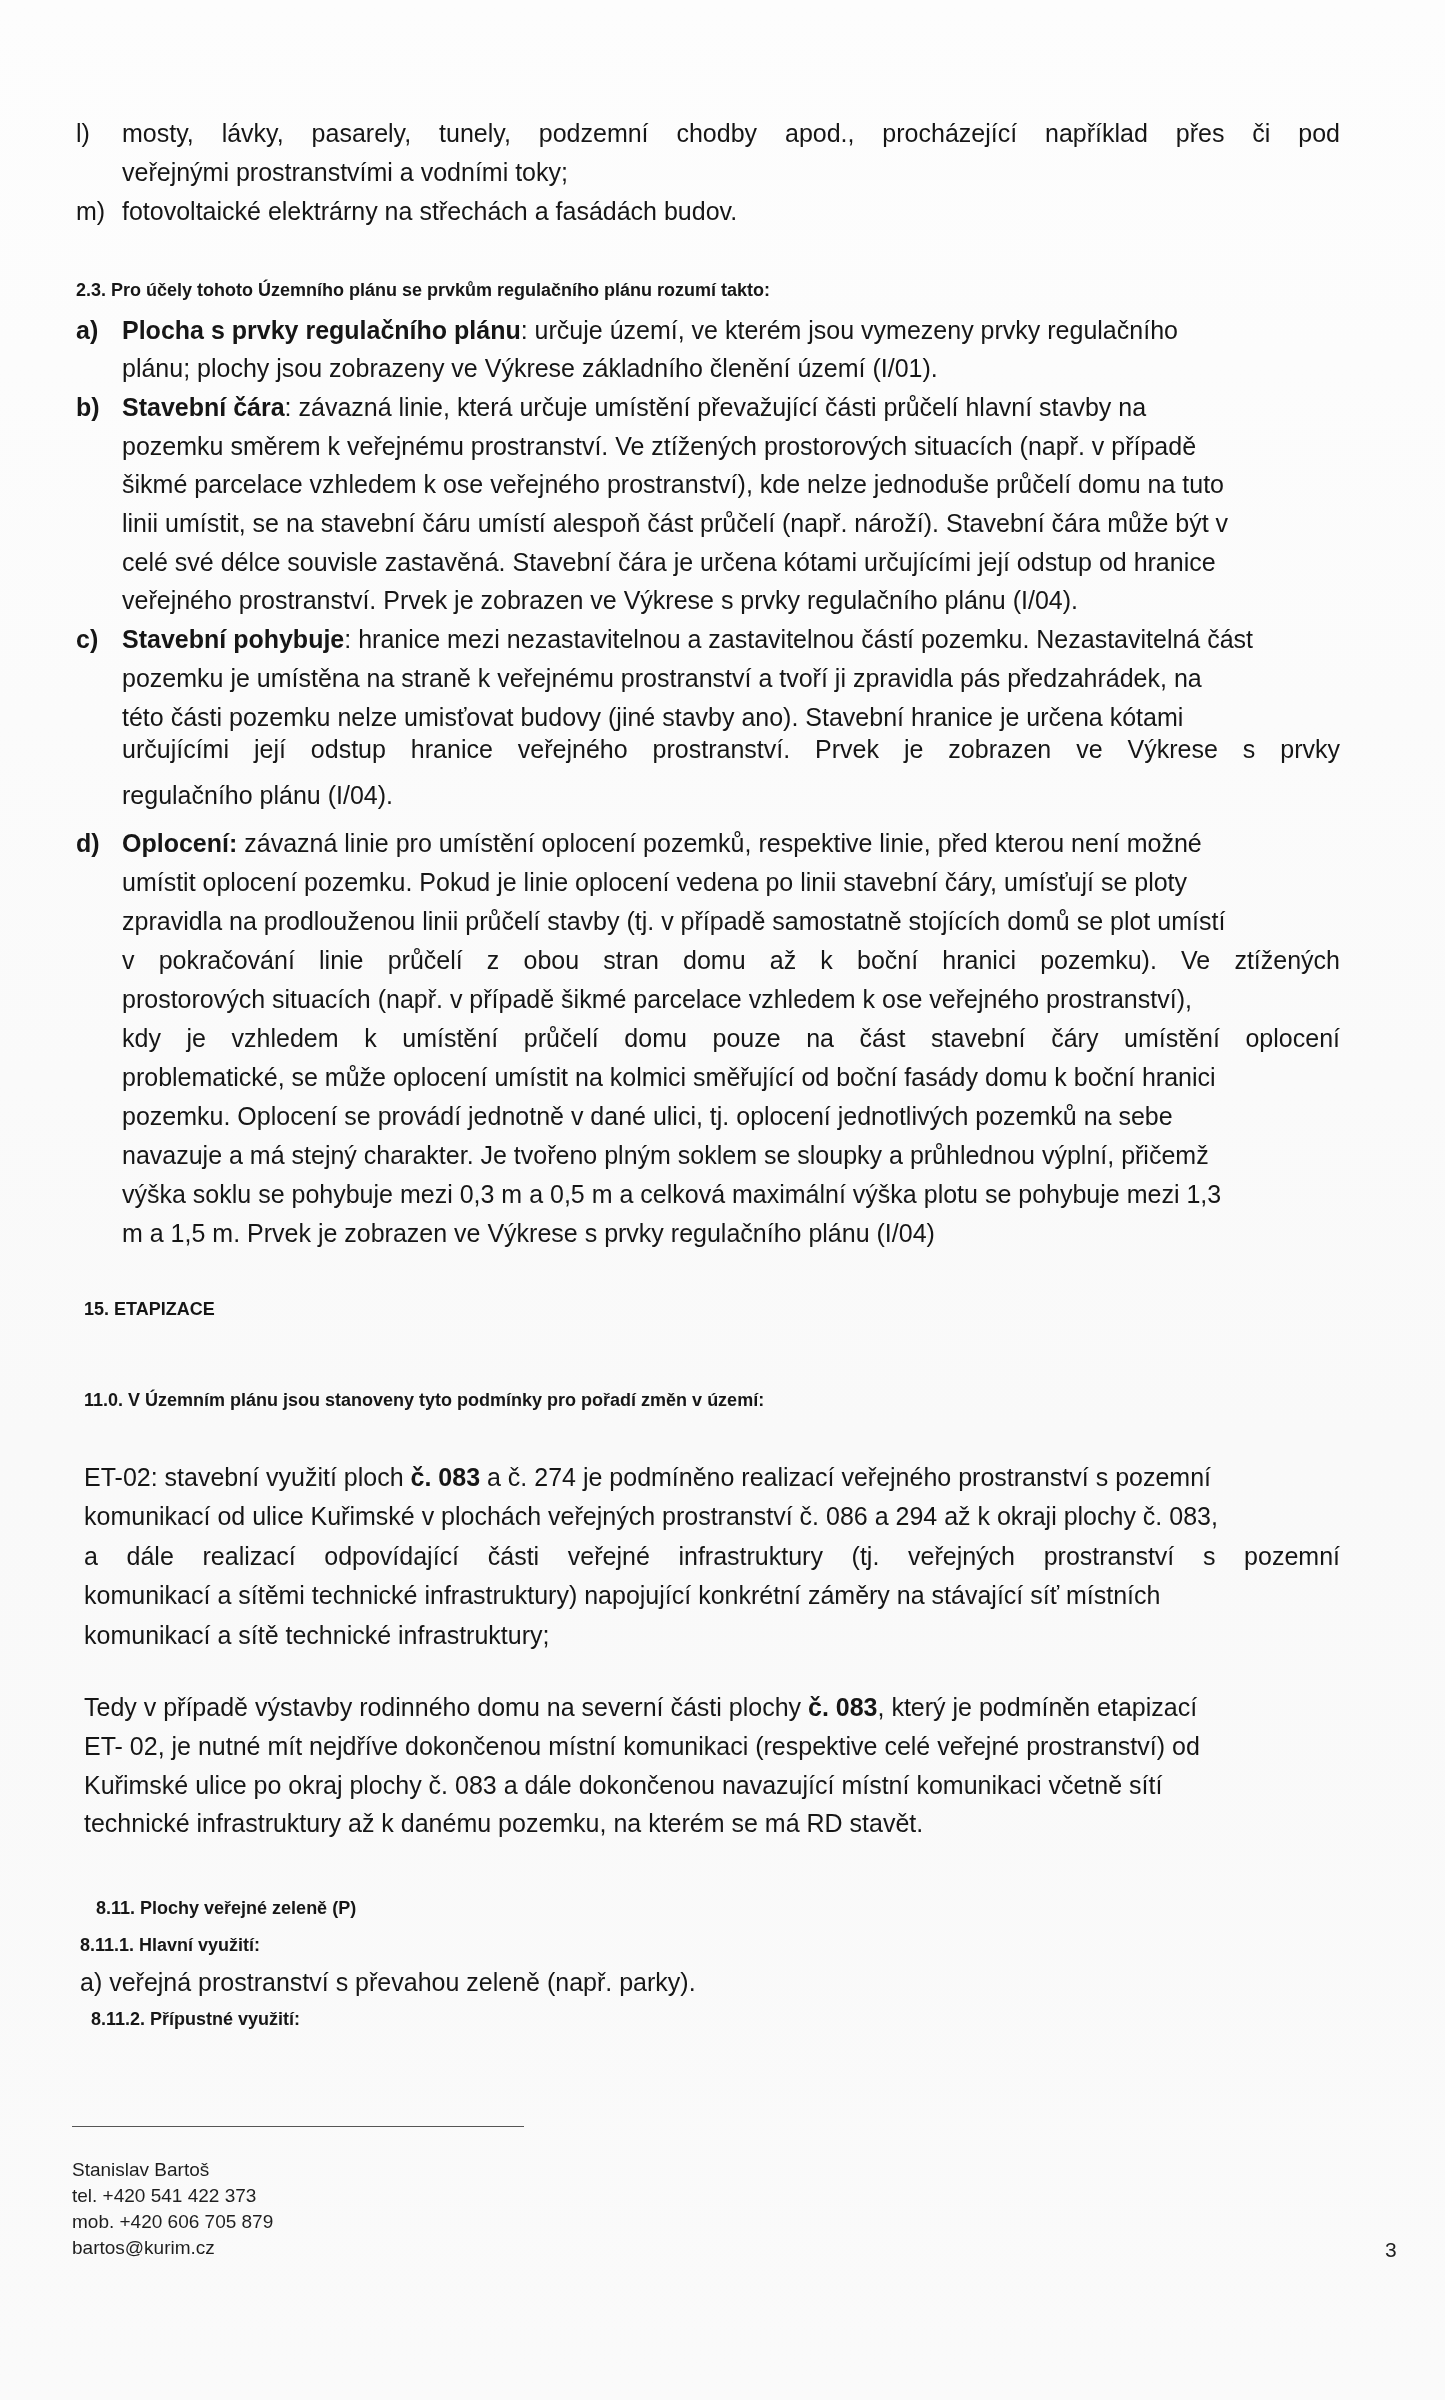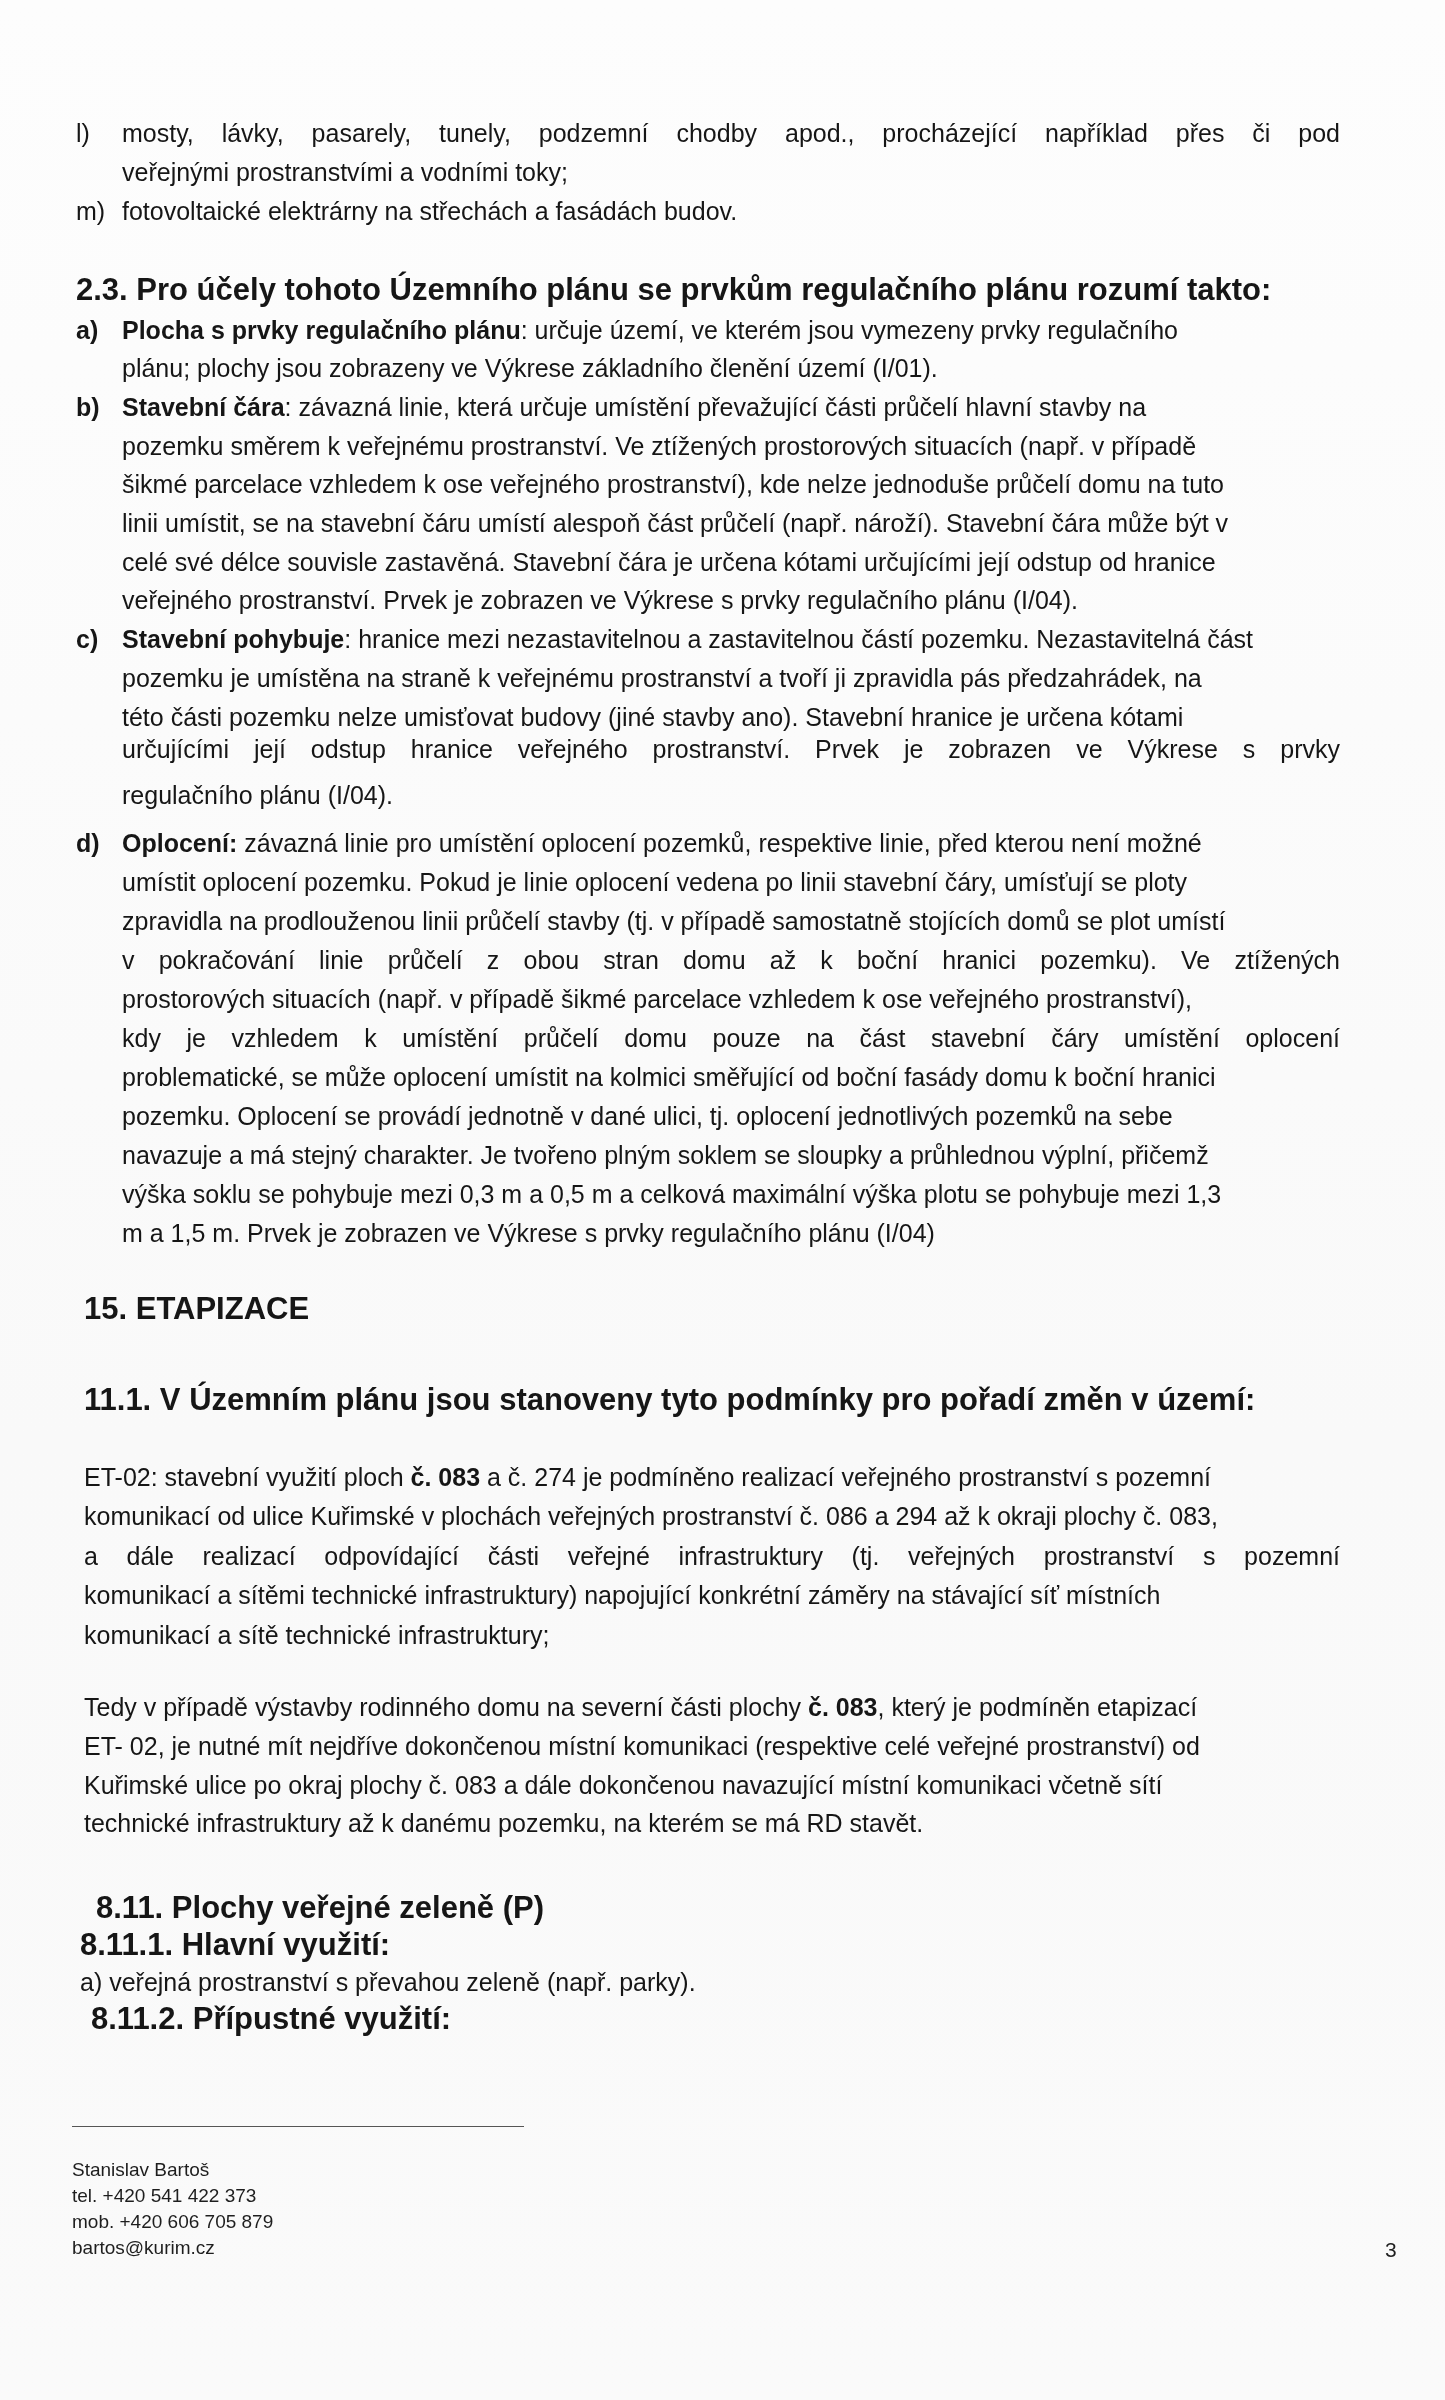--- a/index.html
+++ b/index.html
@@ -7,21 +7,21 @@
     width: 1445px; height: 2400px; position: relative; overflow: hidden;
     background: #fbfbfb;
     font-family: "Liberation Sans", sans-serif;
     color: #161616;
   }
   .page { position: absolute; left: 0; top: 0; width: 1445px; height: 2400px;
     background: linear-gradient(180deg, #fdfdfd 0%, #f9f9f9 60%, #fafafa 100%); }
   .ln { position: absolute; white-space: nowrap; font-size: 25px; line-height: 30px; }
   .just { text-align: justify; text-align-last: justify; white-space: normal; }
   .b { font-weight: bold; }
-  .h { font-weight: bold; font-size: 31px; }
+  .h { font-weight: bold; font-size: 18px; }
   .rule { position: absolute; left: 72px; top: 2126px; width: 452px; height: 1px; background: #555; }
   .foot { position: absolute; left: 72px; font-size: 19px; line-height: 26px; white-space: nowrap; color: #1e1e1e; }
   .pagenum { position: absolute; left: 1385px; top: 2238px; font-size: 21px; color: #1e1e1e; }
 </style>
 </head>
 <body>
 
 <div class="page">
 
   <div class="ln" style="left:76px;top:118px;">l)</div>
@@ -59,21 +59,21 @@
   <div class="ln just" style="left:122px;top:945px;width:1218px;">v pokračování linie průčelí z obou stran domu až k boční hranici pozemku). Ve ztížených</div>
   <div class="ln" style="left:122px;top:984px;">prostorových situacích (např. v případě šikmé parcelace vzhledem k ose veřejného prostranství),</div>
   <div class="ln just" style="left:122px;top:1023px;width:1218px;">kdy je vzhledem k umístění průčelí domu pouze na část stavební čáry umístění oplocení</div>
   <div class="ln" style="left:122px;top:1062px;">problematické, se může oplocení umístit na kolmici směřující od boční fasády domu k boční hranici</div>
   <div class="ln" style="left:122px;top:1101px;">pozemku. Oplocení se provádí jednotně v dané ulici, tj. oplocení jednotlivých pozemků na sebe</div>
   <div class="ln" style="left:122px;top:1140px;">navazuje a má stejný charakter. Je tvořeno plným soklem se sloupky a průhlednou výplní, přičemž</div>
   <div class="ln" style="left:122px;top:1179px;">výška soklu se pohybuje mezi 0,3 m a 0,5 m a celková maximální výška plotu se pohybuje mezi 1,3</div>
   <div class="ln" style="left:122px;top:1218px;">m a 1,5 m. Prvek je zobrazen ve Výkrese s prvky regulačního plánu (I/04)</div>
 
   <div class="ln h" style="left:84px;top:1294px;">15. ETAPIZACE</div>
-  <div class="ln h" style="left:84px;top:1385px;">11.1. V Územním plánu jsou stanoveny tyto podmínky pro pořadí změn v území:</div>
+  <div class="ln h" style="left:84px;top:1385px;">11.0. V Územním plánu jsou stanoveny tyto podmínky pro pořadí změn v území:</div>
 
   <div class="ln" style="left:84px;top:1462px;"><span>ET-02: stavební využití ploch </span><span class="b">č. 083</span><span> a č. 274 je podmíněno realizací veřejného prostranství s pozemní</span></div>
   <div class="ln" style="left:84px;top:1501px;">komunikací od ulice Kuřimské v plochách veřejných prostranství č. 086 a 294 až k okraji plochy č. 083,</div>
   <div class="ln just" style="left:84px;top:1541px;width:1256px;">a dále realizací odpovídající části veřejné infrastruktury (tj. veřejných prostranství s pozemní</div>
   <div class="ln" style="left:84px;top:1580px;">komunikací a sítěmi technické infrastruktury) napojující konkrétní záměry na stávající síť místních</div>
   <div class="ln" style="left:84px;top:1620px;">komunikací a sítě technické infrastruktury;</div>
 
   <div class="ln" style="left:84px;top:1692px;"><span>Tedy v případě výstavby rodinného domu na severní části plochy </span><span class="b">č. 083</span><span>, který je podmíněn etapizací</span></div>
   <div class="ln" style="left:84px;top:1731px;">ET- 02, je nutné mít nejdříve dokončenou místní komunikaci (respektive celé veřejné prostranství) od</div>
   <div class="ln" style="left:84px;top:1770px;">Kuřimské ulice po okraj plochy č. 083 a dále dokončenou navazující místní komunikaci včetně sítí</div>

